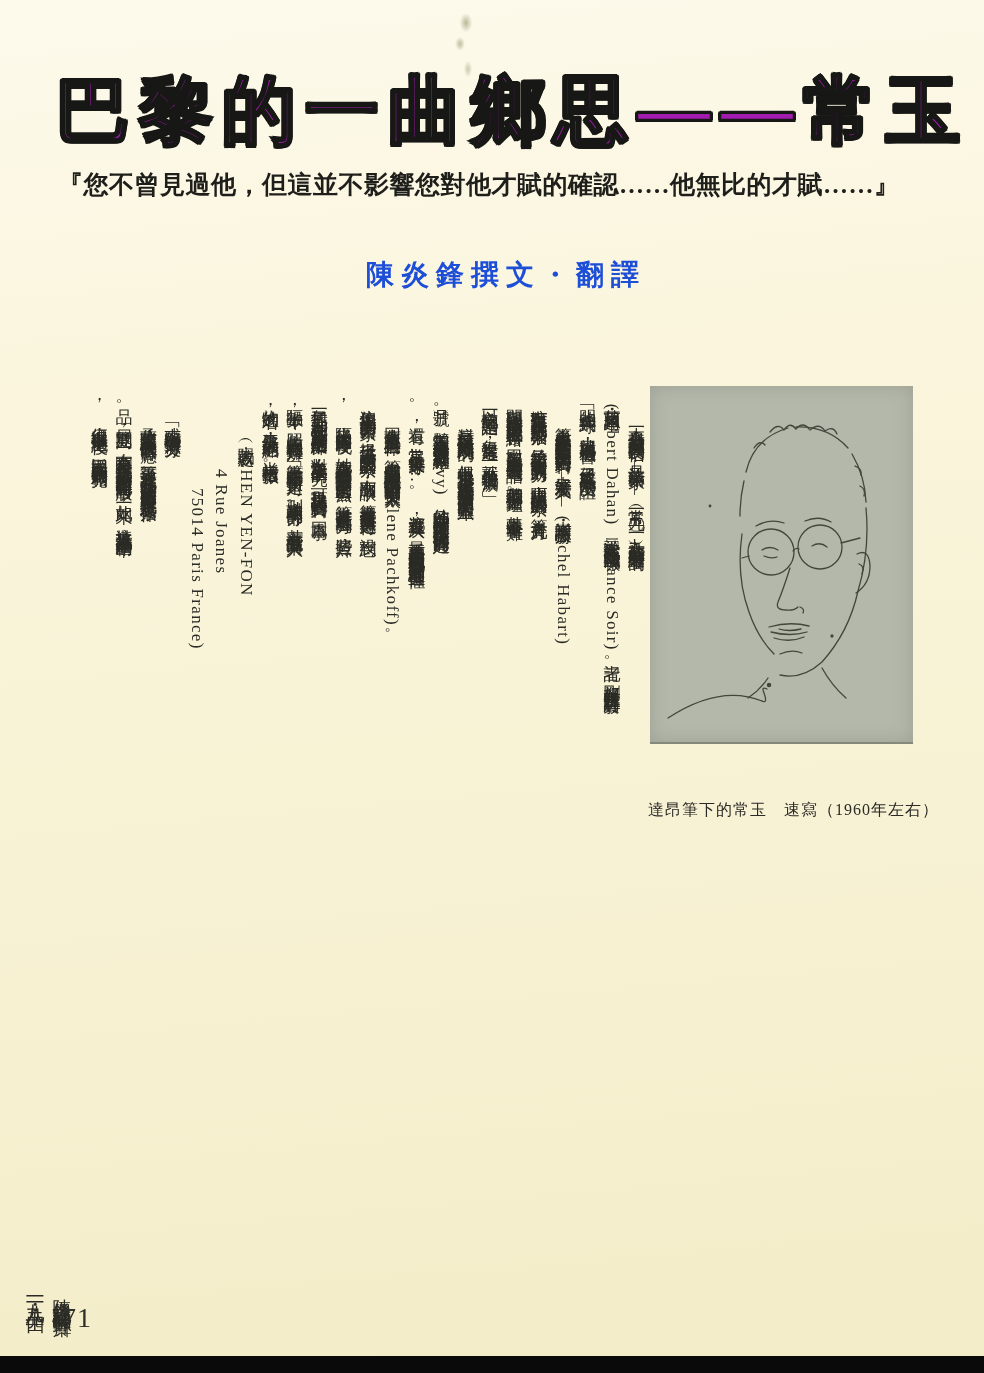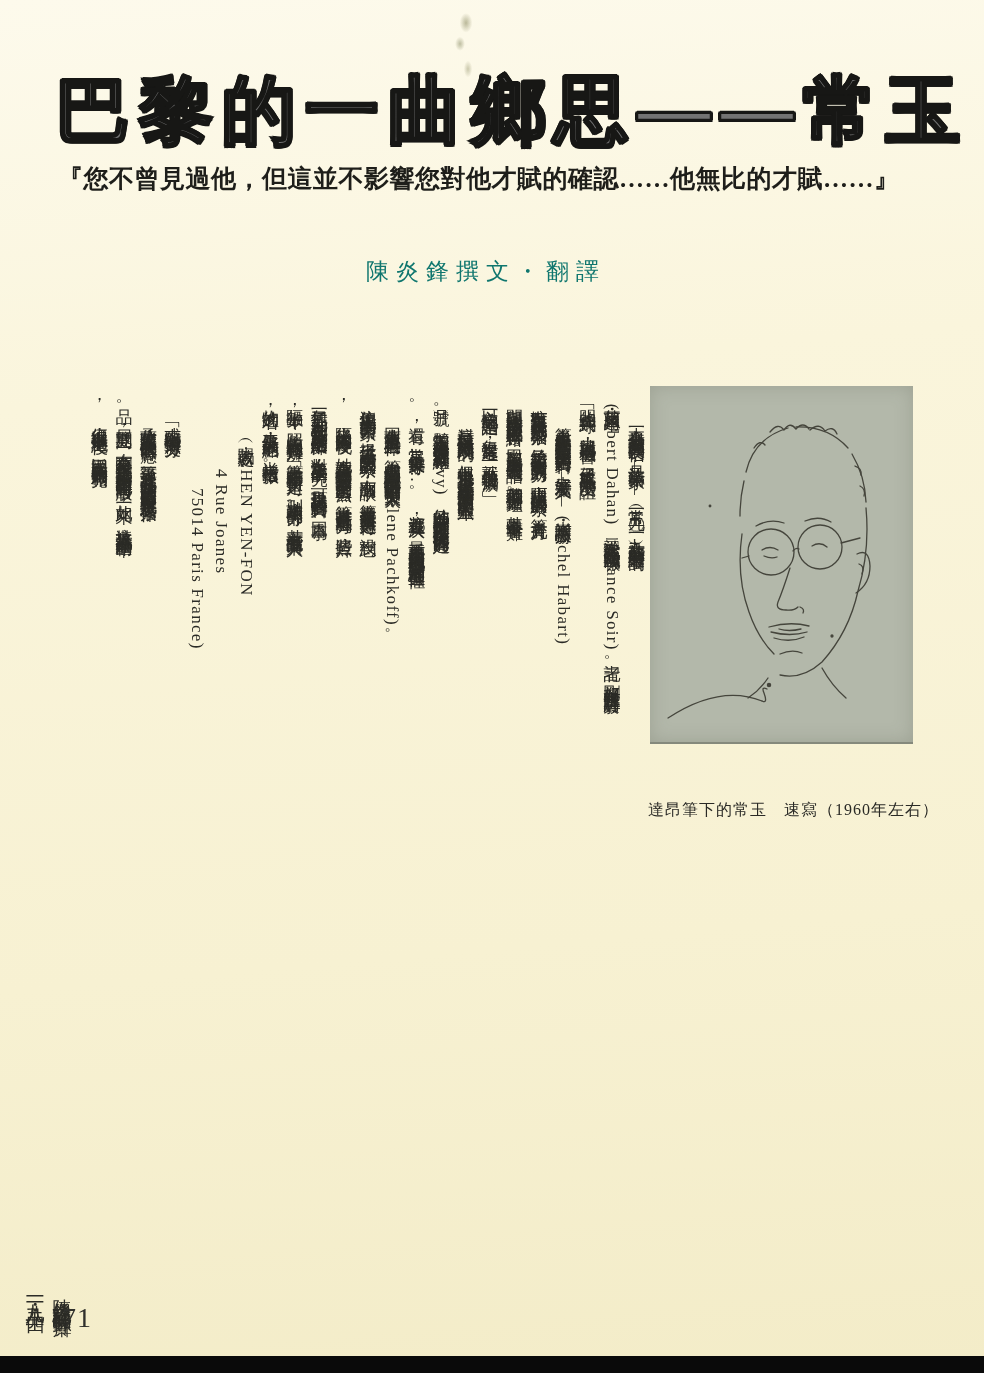--- a/index.html
+++ b/index.html
@@ -7,36 +7,36 @@
     width:984px;height:1373px;position:relative;overflow:hidden;
     background:linear-gradient(175deg,#fdfaec 0%,#faf5dc 28%,#f7f1d2 68%,#f3ecc8 100%);
     font-family:"Liberation Serif", serif;
     color:#2b2b26;
   }
   
   .title{
     position:absolute;left:56px;top:74px;width:900px;
     font-family:"Liberation Sans", sans-serif;
     font-size:74px;font-weight:bold;letter-spacing:9px;line-height:1;
-    color:#737373;
+    color:#a21caf;
     -webkit-text-stroke:2.5px #171715;
     text-shadow:
       2px 0 0 #171715,-2px 0 0 #171715,0 2px 0 #171715,0 -2px 0 #171715,
       1.5px 1.5px 0 #171715,-1.5px 1.5px 0 #171715,1.5px -1.5px 0 #171715,-1.5px -1.5px 0 #171715;
     white-space:nowrap;
     text-align:center;
   }
   .quote{
-    position:absolute;left:58px;top:162px;width:880px;
+    position:absolute;left:58px;top:168px;width:880px;
     font-size:25px;font-weight:bold;letter-spacing:.5px;color:#1e1e1a;
     white-space:nowrap;
   }
   .byline{
     position:absolute;left:366px;top:256px;
-    font-size:23px;letter-spacing:7px;color:#0f766e;font-weight:normal;
+    font-size:28px;letter-spacing:7px;color:#1d4ed8;font-weight:bold;
   }
   
   .textblock{
     position:absolute;left:84px;top:396px;height:930px;width:564px;
     writing-mode:vertical-rl;text-orientation:mixed;
   }
   .tcol{
     line-height:24.4px;
     font-size:17px;letter-spacing:1.3px;
     color:#2b2b26;

